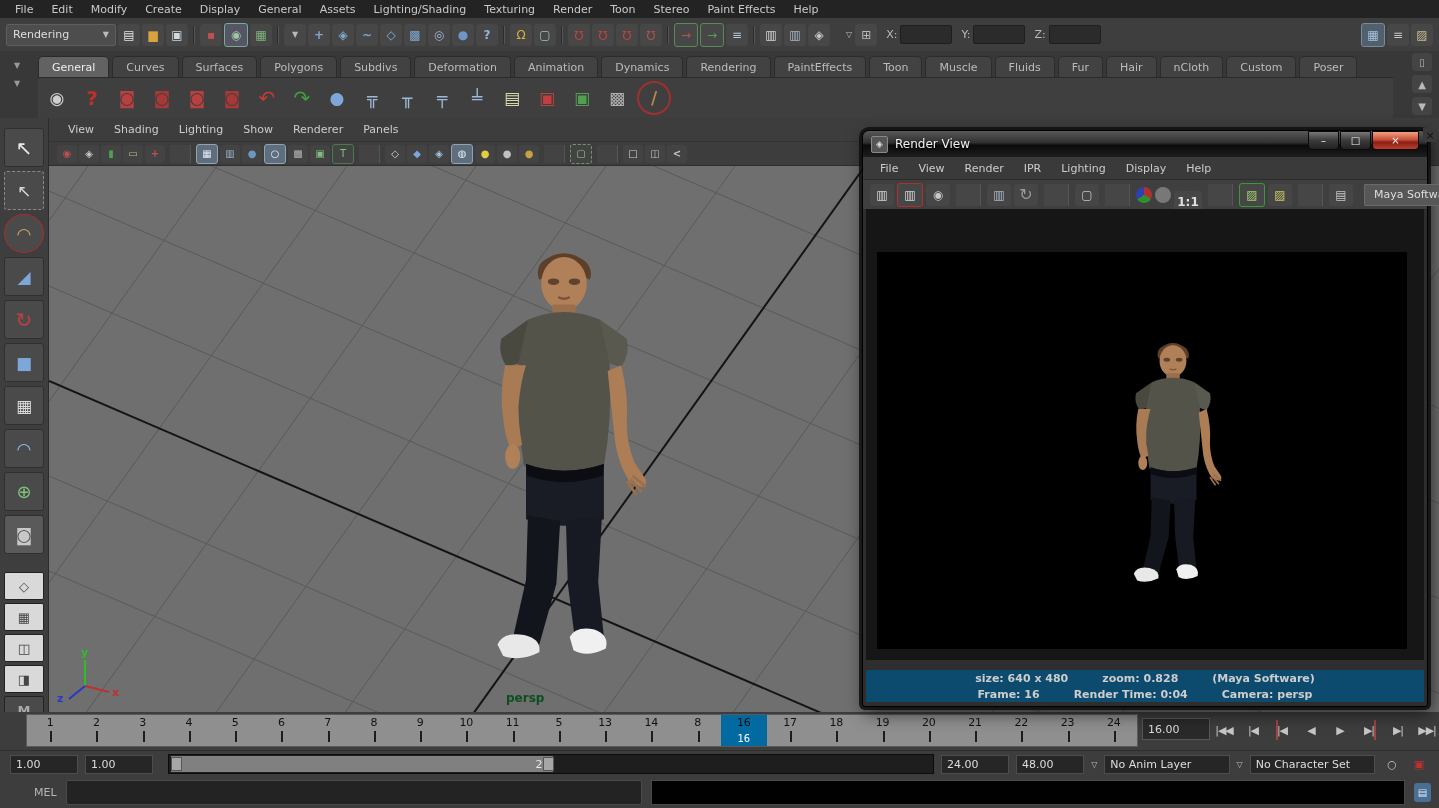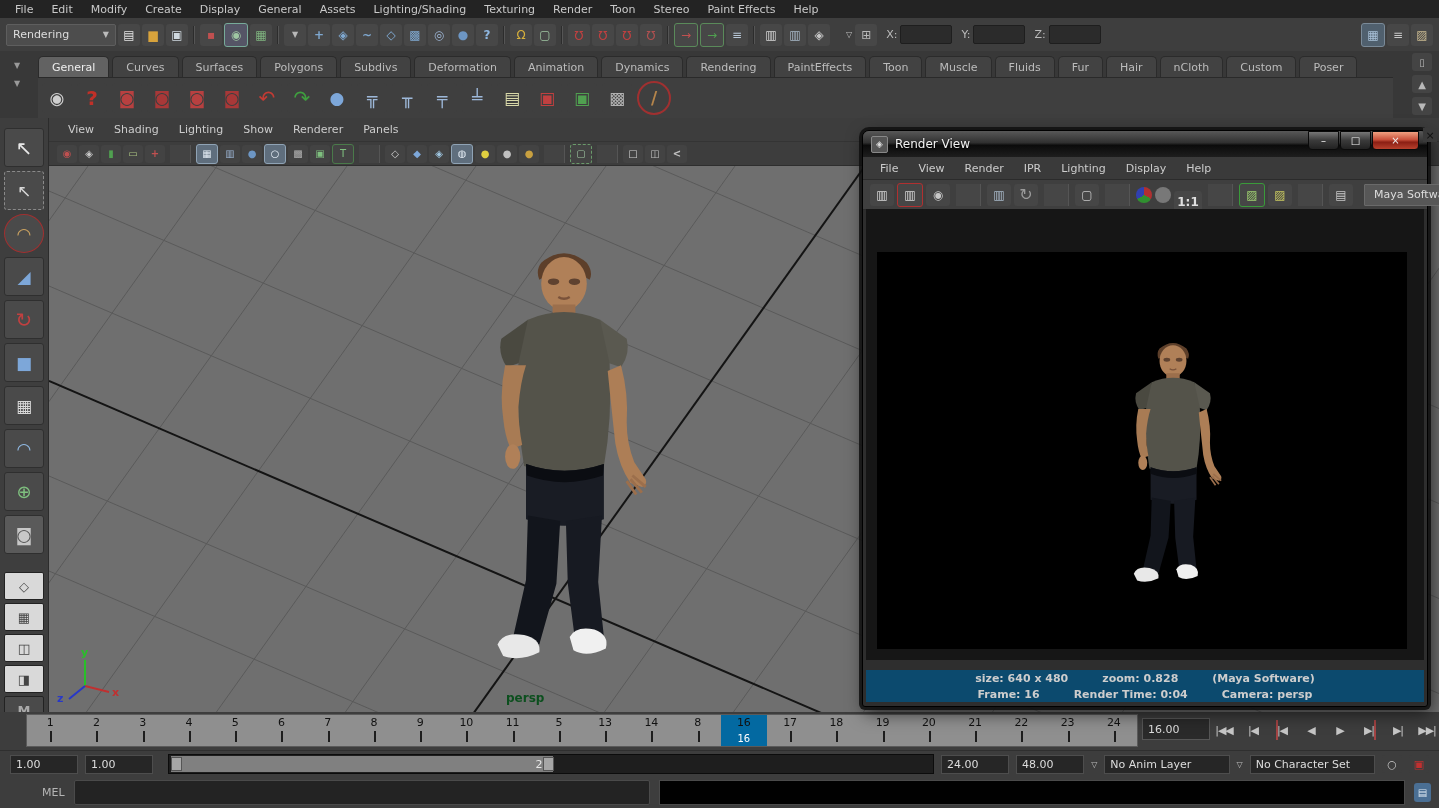--- a/index.html
+++ b/index.html
@@ -121,21 +121,21 @@
   .rs-bar{position:absolute;left:2px;top:1px;bottom:1px;width:49%;background:#808080;display:flex;
           align-items:center;justify-content:space-between;padding:0 4px;color:#2b2b2b;}
   .rs-bar .end{color:#e6e6e6;}
   .rs-handle{position:absolute;top:2px;bottom:2px;width:9px;background:#a6a6a6;border:1px solid #555;}
   .rs-wide{width:120px;}
   .key-ic{width:20px;height:18px;background:#3d3d3d;font-size:11px;}
 
   
   .command-line{position:absolute;left:0;top:777px;right:0;bottom:0;background:#3d3d3d;display:flex;
                 align-items:center;gap:9px;padding:0 8px;box-sizing:border-box;}
-  .mel-label{color:#b5b5b5;margin-left:34px;}
+  .mel-label{color:#b5b5b5;margin-left:26px;}
   .mel-input{width:570px;height:21px;background:#232323;border:1px solid #4a4a4a;border-radius:2px;
              color:#ddd;font-family:"DejaVu Sans Mono",monospace;}
   .mel-output{flex:1;height:23px;background:#010101;border:1px solid #4a4a4a;}
   .script-ic{width:17px;height:19px;background:#4a6f94;font-size:10px;color:#dfe9f2;}
 </style>
 </head>
 <body>
 
 <div class="app">
 

